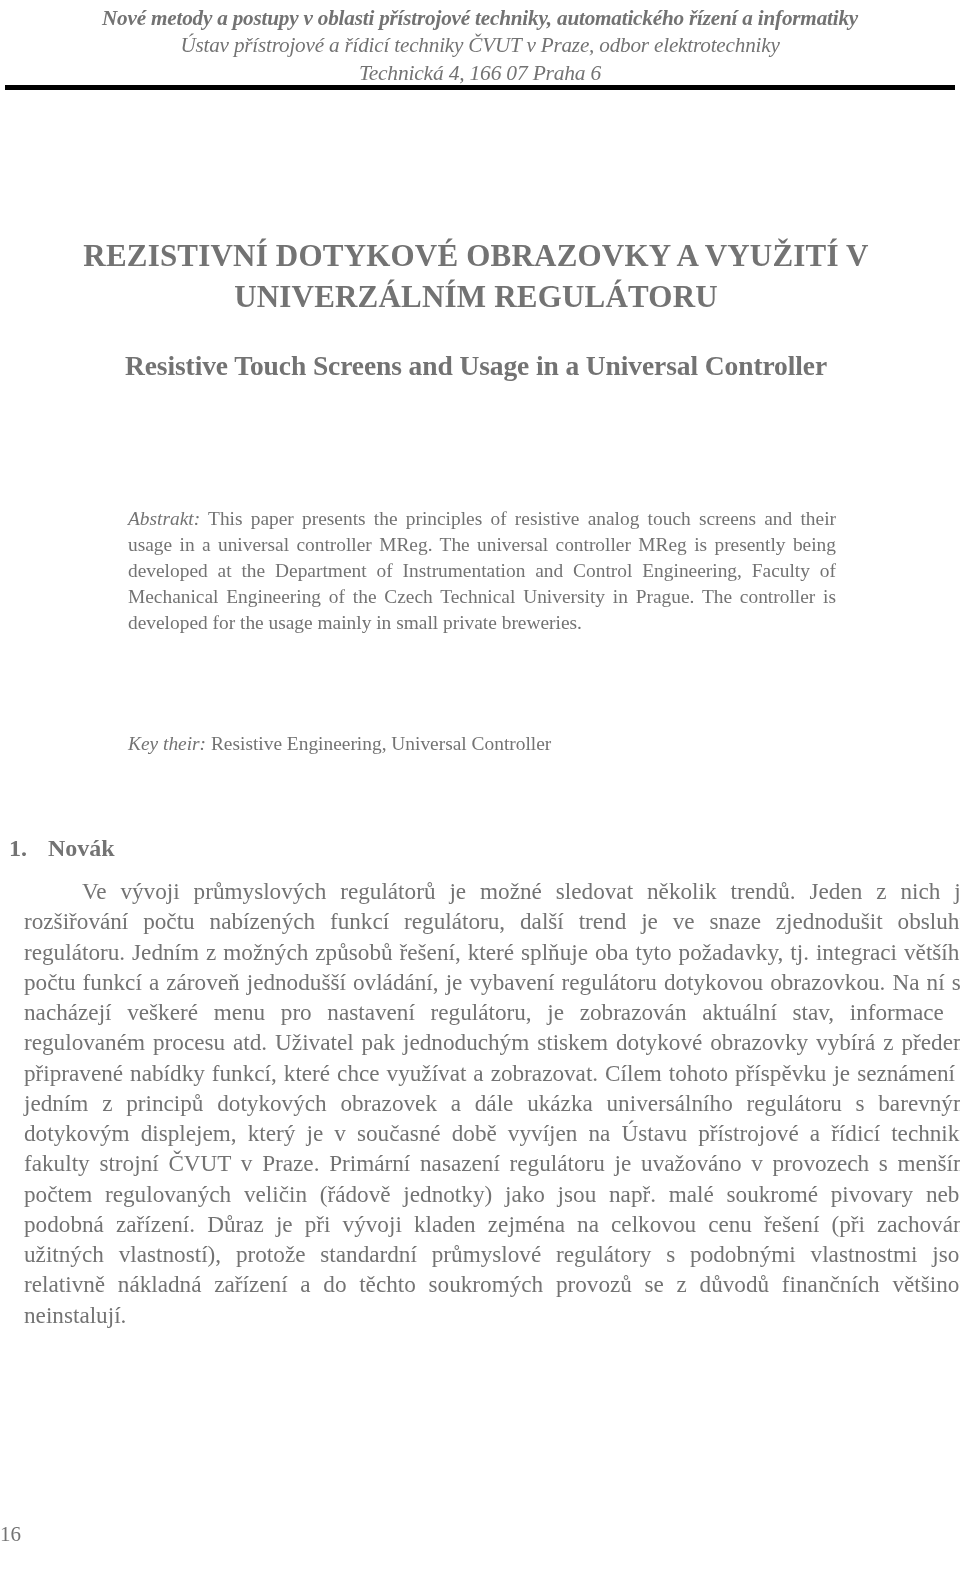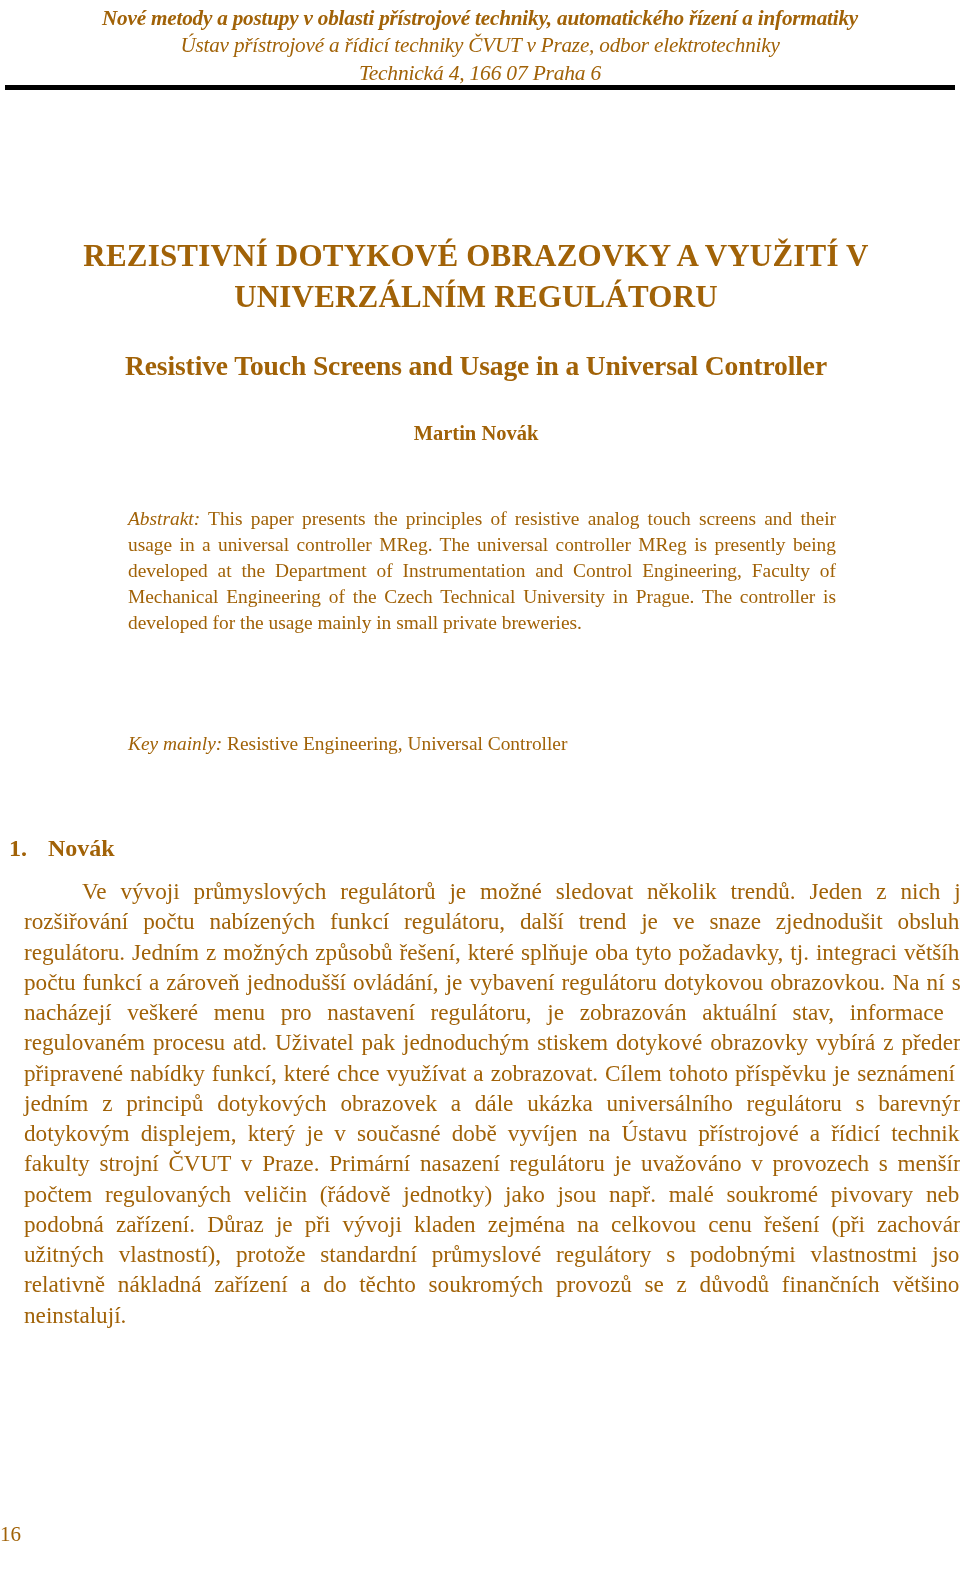--- a/index.html
+++ b/index.html
@@ -7,21 +7,21 @@
     padding: 0;
     background: #ffffff;
   }
   .page {
     position: relative;
     width: 960px;
     height: 1569px;
     background: #ffffff;
     overflow: hidden;
     font-family: "Liberation Serif", "DejaVu Serif", serif;
-    color: #a16207;
+    color: #737373;
     box-sizing: border-box;
   }
 
   
   .running-header {
     position: absolute;
     top: 0px;
     left: 6px;
     right: 6px;
     text-align: center;
@@ -170,26 +170,25 @@
     <div class="rh-line rh-line-1">Nové metody a postupy v oblasti přístrojové techniky, automatického řízení a informatiky</div>
     <div class="rh-line rh-line-2">Ústav přístrojové a řídicí techniky ČVUT v Praze, odbor elektrotechniky</div>
     <div class="rh-line rh-line-3">Technická 4, 166 07 Praha 6</div>
   </div>
 
   <div class="header-rule"></div>
 
   <div class="title-block">
     <h1 class="doc-title">REZISTIVNÍ DOTYKOVÉ OBRAZOVKY A VYUŽITÍ V UNIVERZÁLNÍM REGULÁTORU</h1>
     <h2 class="doc-subtitle">Resistive Touch Screens and Usage in a Universal Controller</h2>
-    <div class="doc-author">Martin Novák</div>
   </div>
 
   <div class="abstract"><span class="lead">Abstrakt:</span><span> This paper presents the principles of resistive analog touch screens and their usage in a universal controller MReg. The universal controller MReg is presently being developed at the Department of Instrumentation and Control Engineering, Faculty of Mechanical Engineering of the Czech Technical University in Prague.  The controller is developed for the usage mainly in small private breweries.</span></div>
 
-  <div class="keywords"><span class="lead">Key mainly:</span><span> Resistive Engineering, Universal Controller</span></div>
+  <div class="keywords"><span class="lead">Key their:</span><span> Resistive Engineering, Universal Controller</span></div>
 
   <div class="section-heading">
     <span class="sec-num">1.</span>
     <span class="sec-title">Novák</span>
   </div>
 
   <div class="body-text">Ve vývoji průmyslových regulátorů je možné sledovat několik trendů. Jeden z nich je rozšiřování počtu nabízených funkcí regulátoru, další trend je ve snaze zjednodušit obsluhu regulátoru. Jedním z možných způsobů řešení, které splňuje oba tyto požadavky, tj. integraci většího počtu funkcí a zároveň jednodušší ovládání, je vybavení regulátoru dotykovou obrazovkou. Na ní se nacházejí veškeré menu pro nastavení regulátoru, je zobrazován aktuální stav, informace o regulovaném procesu atd. Uživatel pak jednoduchým stiskem dotykové obrazovky vybírá z předem připravené nabídky funkcí, které chce využívat a zobrazovat. Cílem tohoto příspěvku je seznámení s jedním z principů dotykových obrazovek a dále ukázka universálního regulátoru s barevným dotykovým displejem, který je v současné době vyvíjen na Ústavu přístrojové a řídicí techniky fakulty strojní ČVUT v Praze. Primární nasazení regulátoru je uvažováno v provozech s menším počtem regulovaných veličin (řádově jednotky) jako jsou např. malé soukromé pivovary nebo podobná zařízení. Důraz je při vývoji kladen zejména na celkovou cenu řešení (při zachování užitných vlastností), protože standardní průmyslové regulátory s podobnými vlastnostmi jsou relativně nákladná zařízení a do těchto soukromých provozů se z důvodů finančních většinou neinstalují.</div>
 
   <div class="page-number">16</div>
 

